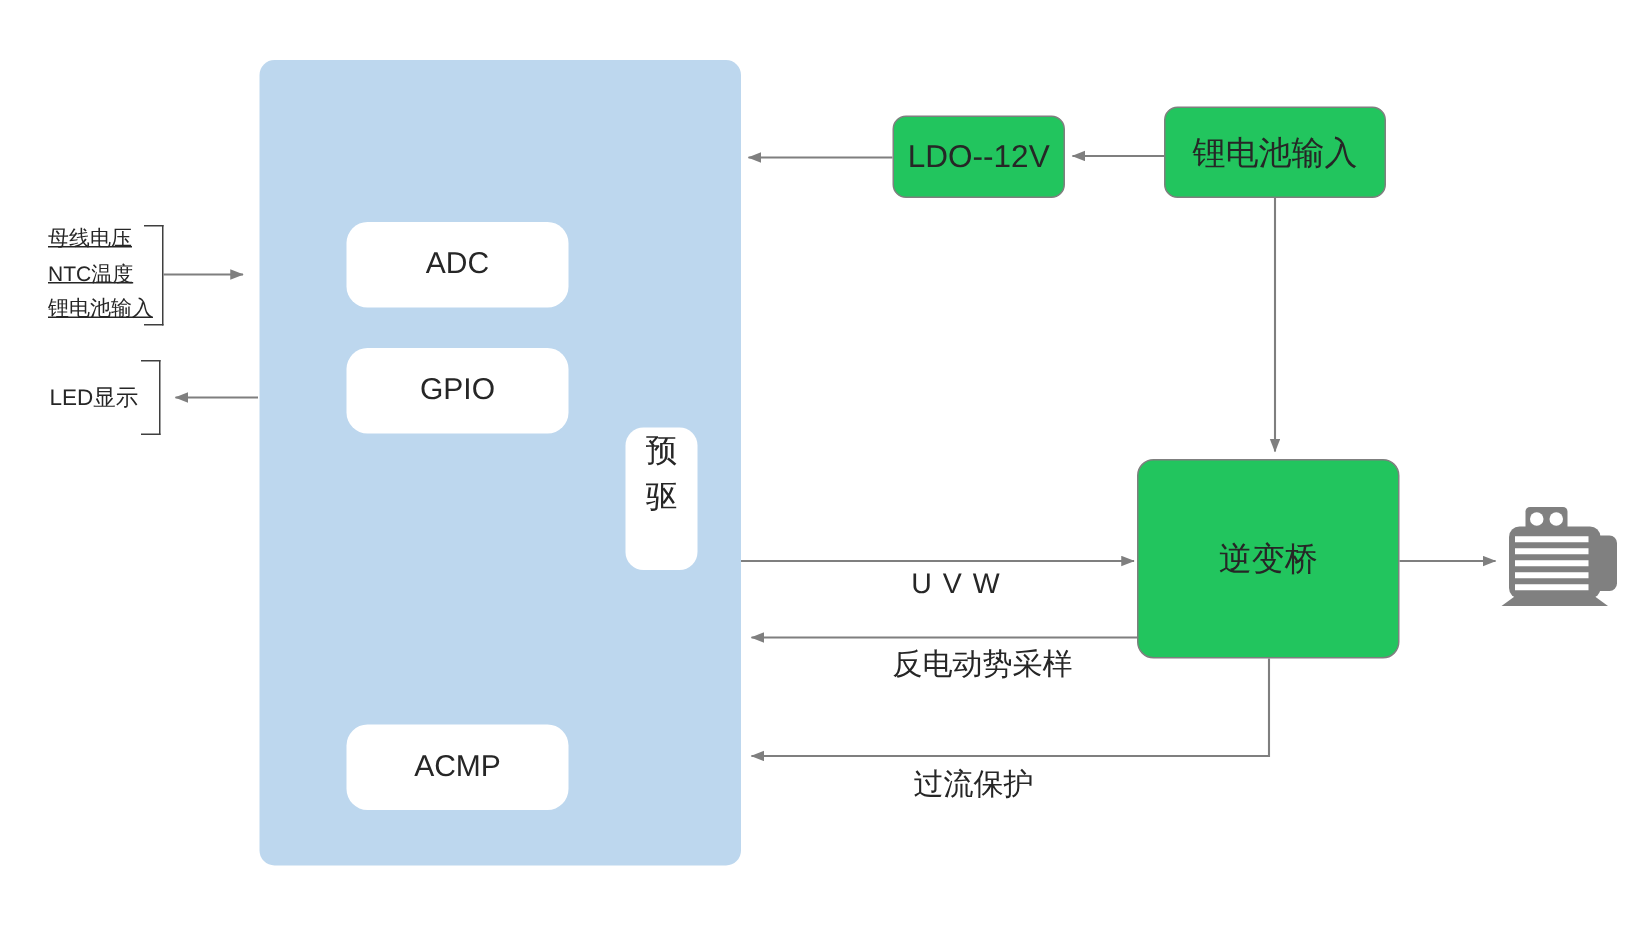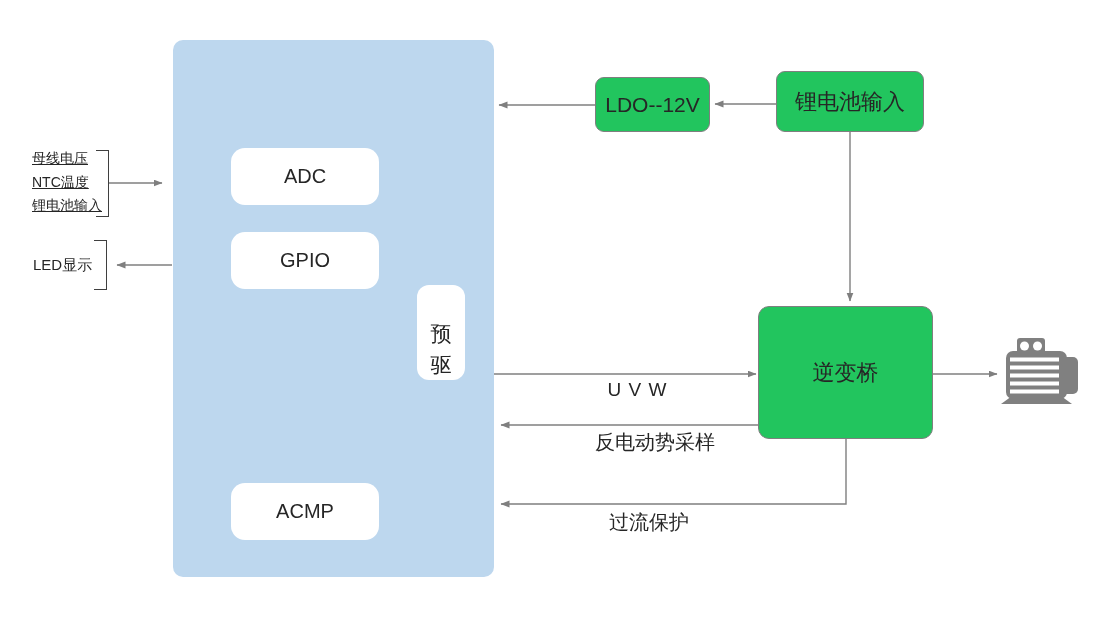--- a/index.html
+++ b/index.html
@@ -14,21 +14,21 @@
   .bracket-led{left:94px;top:240px;width:12px;height:48px;}
   .led-label{position:absolute;left:33px;top:256px;font-size:15px;white-space:nowrap;}
 
   
   .chip{position:absolute;left:173px;top:40px;width:321px;height:537px;background:#BDD7EE;border-radius:10px;}
   .chip-title{position:absolute;left:231px;top:88px;width:148px;text-align:center;font-size:20px;}
   .module{position:absolute;left:231px;width:148px;height:57px;background:#ffffff;border-radius:14px;
           display:flex;align-items:center;justify-content:center;font-size:20px;}
   .m0{top:148px;} .m1{top:232px;} .m2{top:315px;} .m3{top:399px;} .m4{top:483px;}
   .predriver{position:absolute;left:417px;top:285px;width:48px;height:95px;background:#ffffff;border-radius:12px;
-             display:flex;align-items:flex-end;justify-content:center;}
+             display:flex;align-items:flex-start;justify-content:center;}
   .predriver span{width:24px;font-size:21px;line-height:31px;word-break:break-all;text-align:center;}
 
   
   .obox{position:absolute;background:#22c55e;border:1.5px solid #7f7f7f;border-radius:9px;
         display:flex;align-items:center;justify-content:center;box-sizing:border-box;}
   .ldo{left:595px;top:77px;width:115px;height:55px;font-size:21px;}
   .battery{left:776px;top:71px;width:148px;height:61px;font-size:22px;}
   .inverter{left:758px;top:306px;width:175px;height:133px;border-radius:11px;font-size:22px;}
 
   

